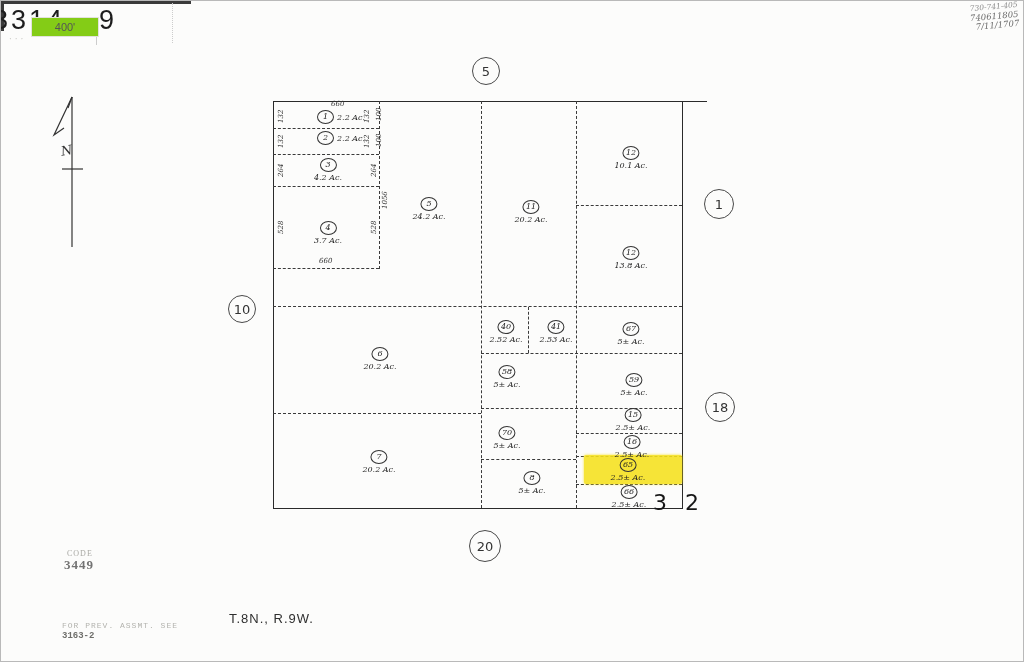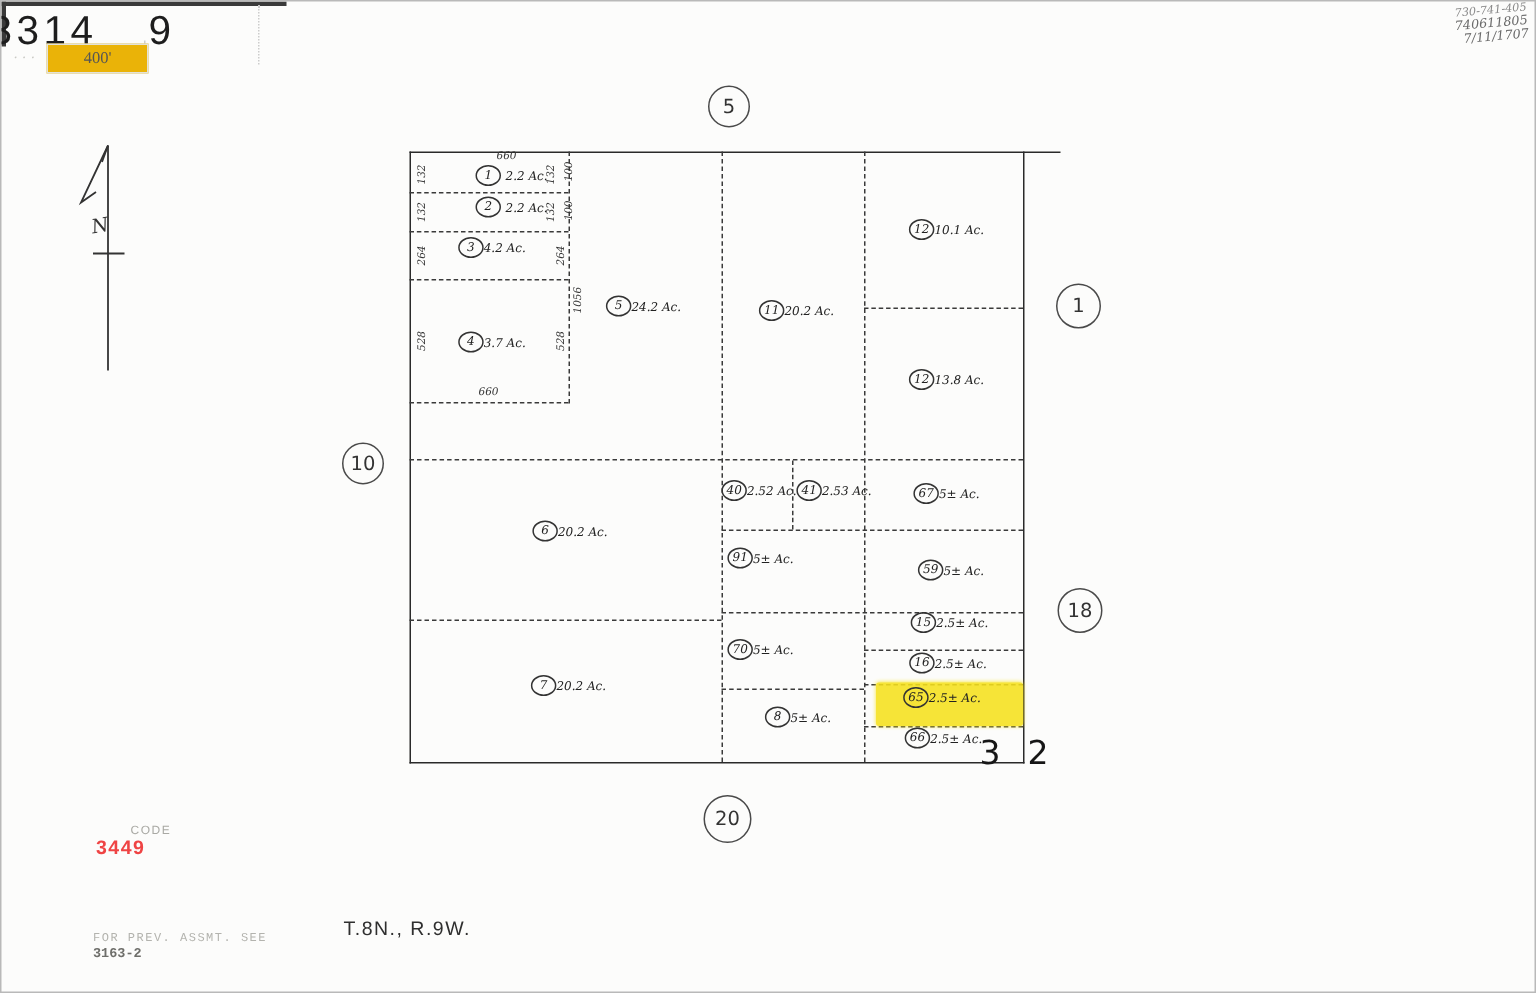--- a/index.html
+++ b/index.html
@@ -9,56 +9,56 @@
     font-family:"DejaVu Serif",serif;color:#2b2b2b;
   }
   
   .hs,.vs,.hd,.vd{position:absolute;}
   .hs{border-top:1.5px solid #2a2a2a;height:0;}
   .vs{border-left:1.5px solid #2a2a2a;width:0;}
   .hd{border-top:1.5px dashed #3a3a3a;height:0;}
   .vd{border-left:1.5px dashed #3a3a3a;width:0;}
   
   .parcel{position:absolute;display:flex;align-items:center;}
-  .parcel.stack{flex-direction:row;transform:translateX(-50%);}
+  .parcel.stack{flex-direction:column;transform:translateX(-50%);}
   .parcel.inline{flex-direction:row;gap:3px;}
   .pcirc{
     display:flex;align-items:center;justify-content:center;
     min-width:13px;height:12px;padding:0 1px;border:1px solid #333;border-radius:50%;
     font-style:italic;font-size:8px;line-height:1;color:#222;background:transparent;
   }
   .pac{font-style:italic;font-size:8px;color:#222;white-space:nowrap;margin-top:1px;}
   
   .dim{position:absolute;font-style:italic;font-size:7px;color:#333;white-space:nowrap;}
   .dim.rot{transform:rotate(-90deg);transform-origin:left top;}
   
   .edge-circ{
     position:absolute;border:1.2px solid #4a4a4a;border-radius:50%;
     display:flex;align-items:center;justify-content:center;
     font-family:"DejaVu Sans",sans-serif;font-size:13px;color:#333;background:transparent;
   }
   
   .highlight{position:absolute;background:#f6e11c;opacity:.88;border-radius:2px;box-shadow:0 0 3px #f6e11c;}
   
   .sheet-num{position:absolute;font-family:"Liberation Sans",sans-serif;font-size:27px;letter-spacing:3px;color:#1d1d1d;}
-  .scale-box{position:absolute;left:30px;top:28px;width:66px;height:18px;background:#eab308;
+  .scale-box{position:absolute;left:30px;top:16px;width:66px;height:18px;background:#84cc16;
     border:1px solid #e2e2dc;display:flex;align-items:center;justify-content:center;
-    font-family:Liberation Serif, serif;font-size:11px;color:#555;}
+    font-family:Liberation Sans, sans-serif;font-size:11px;color:#555;}
   .faint{color:#c9c9c4;}
   .edge-bar{position:absolute;background:#3a3a3a;}
   .hairline{position:absolute;border-left:1px solid #ccc;width:0;}
   
   .notes{position:absolute;right:4px;top:2px;text-align:right;transform:rotate(-5deg);
     font-style:italic;color:#6b6b6b;line-height:1.15;font-size:8.5px;}
   .notes .n1{font-size:7.5px;color:#8a8a8a;}
   
   .split-digit{position:absolute;font-family:"DejaVu Sans",sans-serif;font-size:22px;color:#161616;}
   
-  .code-label{position:absolute;left:66px;top:548px;font-family:Liberation Sans, sans-serif;font-size:8px;color:#a9a9a4;letter-spacing:1px;margin-left:20px;}
-  .code-value{position:absolute;left:63px;top:556px;font-family:Liberation Sans, sans-serif;font-size:13px;font-weight:bold;color:#ef4444;letter-spacing:1px;}
+  .code-label{position:absolute;left:66px;top:548px;font-family:Liberation Serif, serif;font-size:8px;color:#a9a9a4;letter-spacing:1px;}
+  .code-value{position:absolute;left:63px;top:556px;font-family:Liberation Serif, serif;font-size:13px;font-weight:bold;color:#737373;letter-spacing:1px;}
   .prev-label{position:absolute;left:61px;top:620px;font-family:"Liberation Mono",monospace;font-size:8px;color:#b3b3ae;letter-spacing:1px;}
   .prev-value{position:absolute;left:61px;top:630px;font-family:"Liberation Mono",monospace;font-size:9px;font-weight:bold;color:#6e6e6a;}
   .township{position:absolute;left:228px;top:610px;font-family:"Liberation Sans",sans-serif;font-size:13px;color:#2f2f2f;letter-spacing:1px;}
   .assessor{position:absolute;left:820px;top:626px;width:195px;text-align:center;
     font-family:"Liberation Sans",sans-serif;font-size:8px;color:#b4b4af;letter-spacing:1.5px;line-height:1.5;}
 </style>
 </head>
 <body>
 
 <div class="sheet">
@@ -174,21 +174,21 @@
   </div>
   <div class="parcel stack" style="left:555px;top:319px">
     <span class="pcirc">41</span>
     <span class="pac">2.53 Ac.</span>
   </div>
   <div class="parcel stack" style="left:630px;top:321px">
     <span class="pcirc">67</span>
     <span class="pac">5± Ac.</span>
   </div>
   <div class="parcel stack" style="left:506px;top:364px">
-    <span class="pcirc">91</span>
+    <span class="pcirc">58</span>
     <span class="pac">5± Ac.</span>
   </div>
   <div class="parcel stack" style="left:633px;top:372px">
     <span class="pcirc">59</span>
     <span class="pac">5± Ac.</span>
   </div>
   <div class="parcel stack" style="left:506px;top:425px">
     <span class="pcirc">70</span>
     <span class="pac">5± Ac.</span>
   </div>

